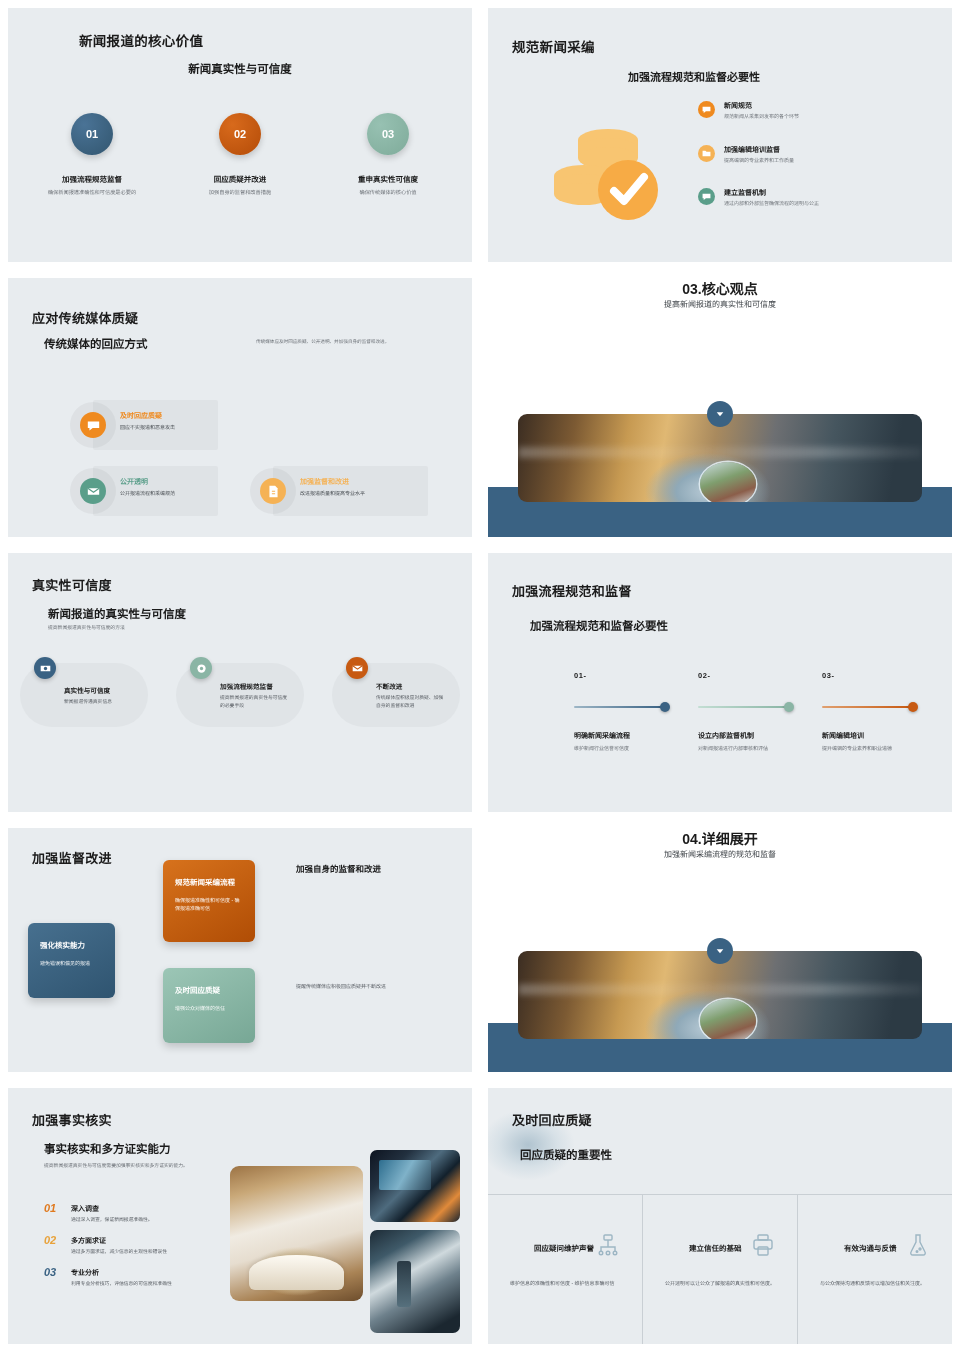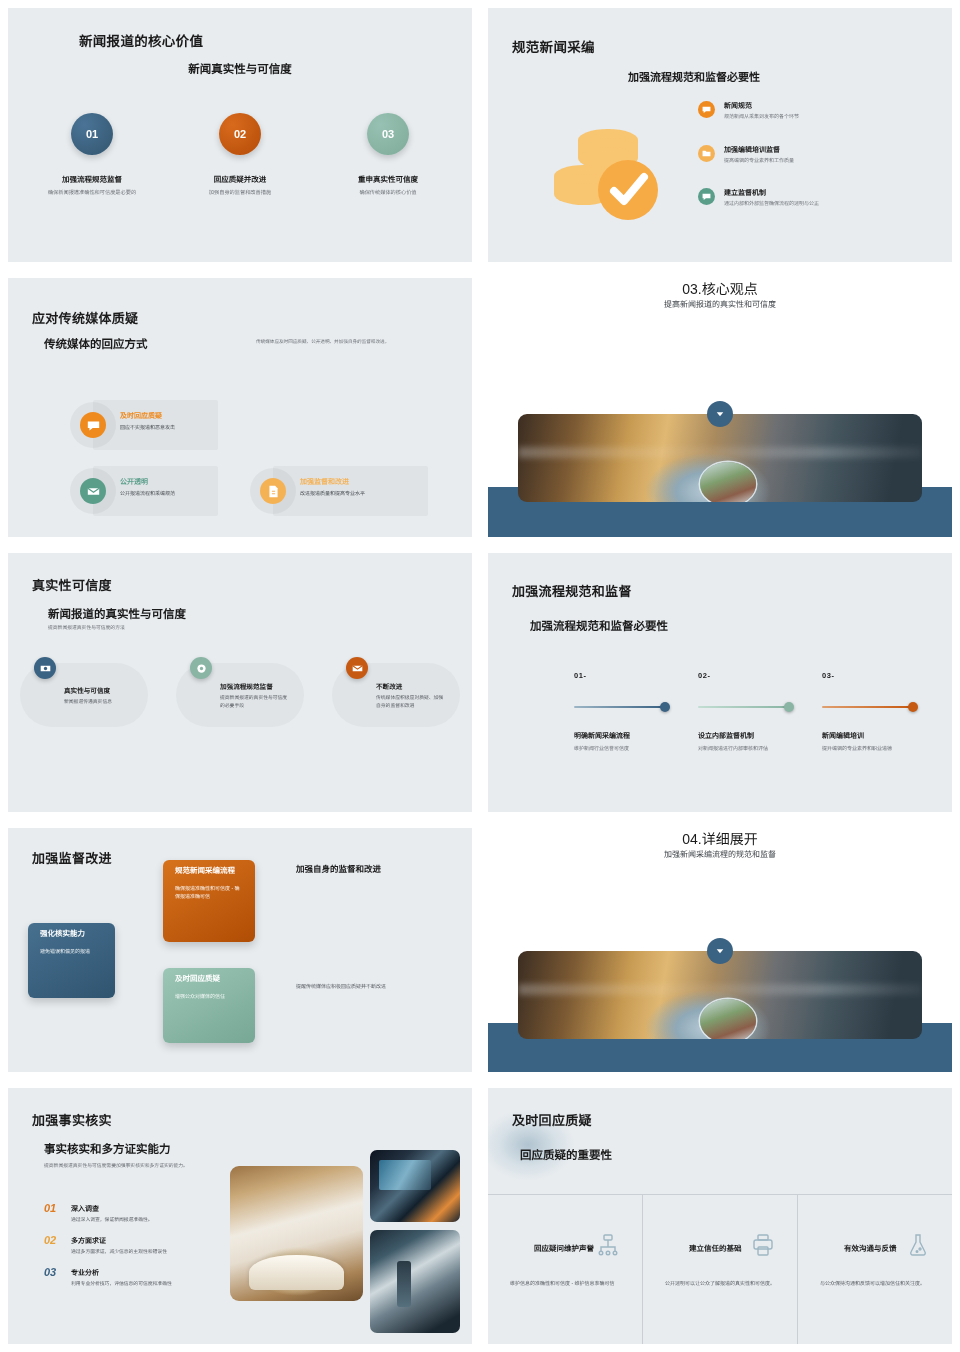--- a/index.html
+++ b/index.html
@@ -98,21 +98,21 @@
   .s3-dot {
     width: 26px; height: 26px; border-radius: 50%;
     display: flex; align-items: center; justify-content: center;
   }
   .s3-dot svg { width: 13px; height: 13px; fill: #fff; }
   .s3-txt { position: absolute; }
   .s3-h { font-size: 7px; font-weight: bold; }
   .s3-p { font-size: 5px; color: #4b5055; margin-top: 4px; line-height: 1.5; }
 
   
-  .sec-title { left: 0; right: 0; text-align: center; font-size: 14px; font-weight: normal; color: #1b1b1b; }
+  .sec-title { left: 0; right: 0; text-align: center; font-size: 14px; font-weight: bold; color: #1b1b1b; }
   .sec-sub   { left: 0; right: 0; text-align: center; font-size: 8px; color: #3d4247; }
   .sec-band  { position: absolute; left: 0; right: 0; background: #3a6283; }
   .sec-photo {
     position: absolute; left: 30px; right: 30px;
     border-radius: 9px;
     overflow: hidden;
     background:
       radial-gradient(ellipse 90px 55px at 47% 88%, #b9cbd6 0%, #8fa9b8 35%, rgba(140,170,185,0) 70%),
       linear-gradient(100deg, #3b2d22 0%, #7c5a33 14%, #c79a52 27%, #e0b873 36%, #a98a5e 48%, #6d6f72 62%, #46565f 76%, #2c3a44 92%);
   }
@@ -169,21 +169,21 @@
   .s6-line { position: absolute; left: 0; right: 7px; top: 4px; height: 1.6px; border-radius: 1px; }
   .s6-knob { position: absolute; right: 0; top: 0; width: 10px; height: 10px; border-radius: 50%; box-shadow: 0 1px 3px rgba(0,0,0,.3); }
   .s6-h { font-size: 7px; font-weight: bold; color: #1b1b1b; margin-top: 18px; }
   .s6-p { font-size: 5px; color: #6d7278; margin-top: 5px; line-height: 1.5; }
 
   
   .s7-title { left: 24px; top: 20px; font-size: 13px; }
   .s7-card {
     position: absolute;
     border-radius: 6px;
-    padding: 4px 12px;
+    padding: 16px 12px;
     color: #fff;
     box-shadow: 0 4px 9px rgba(0,0,0,.18);
   }
   .s7-h { font-size: 7.5px; font-weight: bold; }
   .s7-p { font-size: 5px; margin-top: 9px; line-height: 1.6; color: rgba(255,255,255,.9); }
   .s7-right-h { position: absolute; left: 288px; top: 35px; width: 130px; font-size: 8.5px; font-weight: bold; color: #1b1b1b; line-height: 1.45; }
   .s7-right-p { position: absolute; left: 288px; top: 155px; width: 140px; font-size: 5px; color: #5d6268; line-height: 1.5; }
 
   
   .s9-title { left: 24px; top: 22px; font-size: 13px; }

